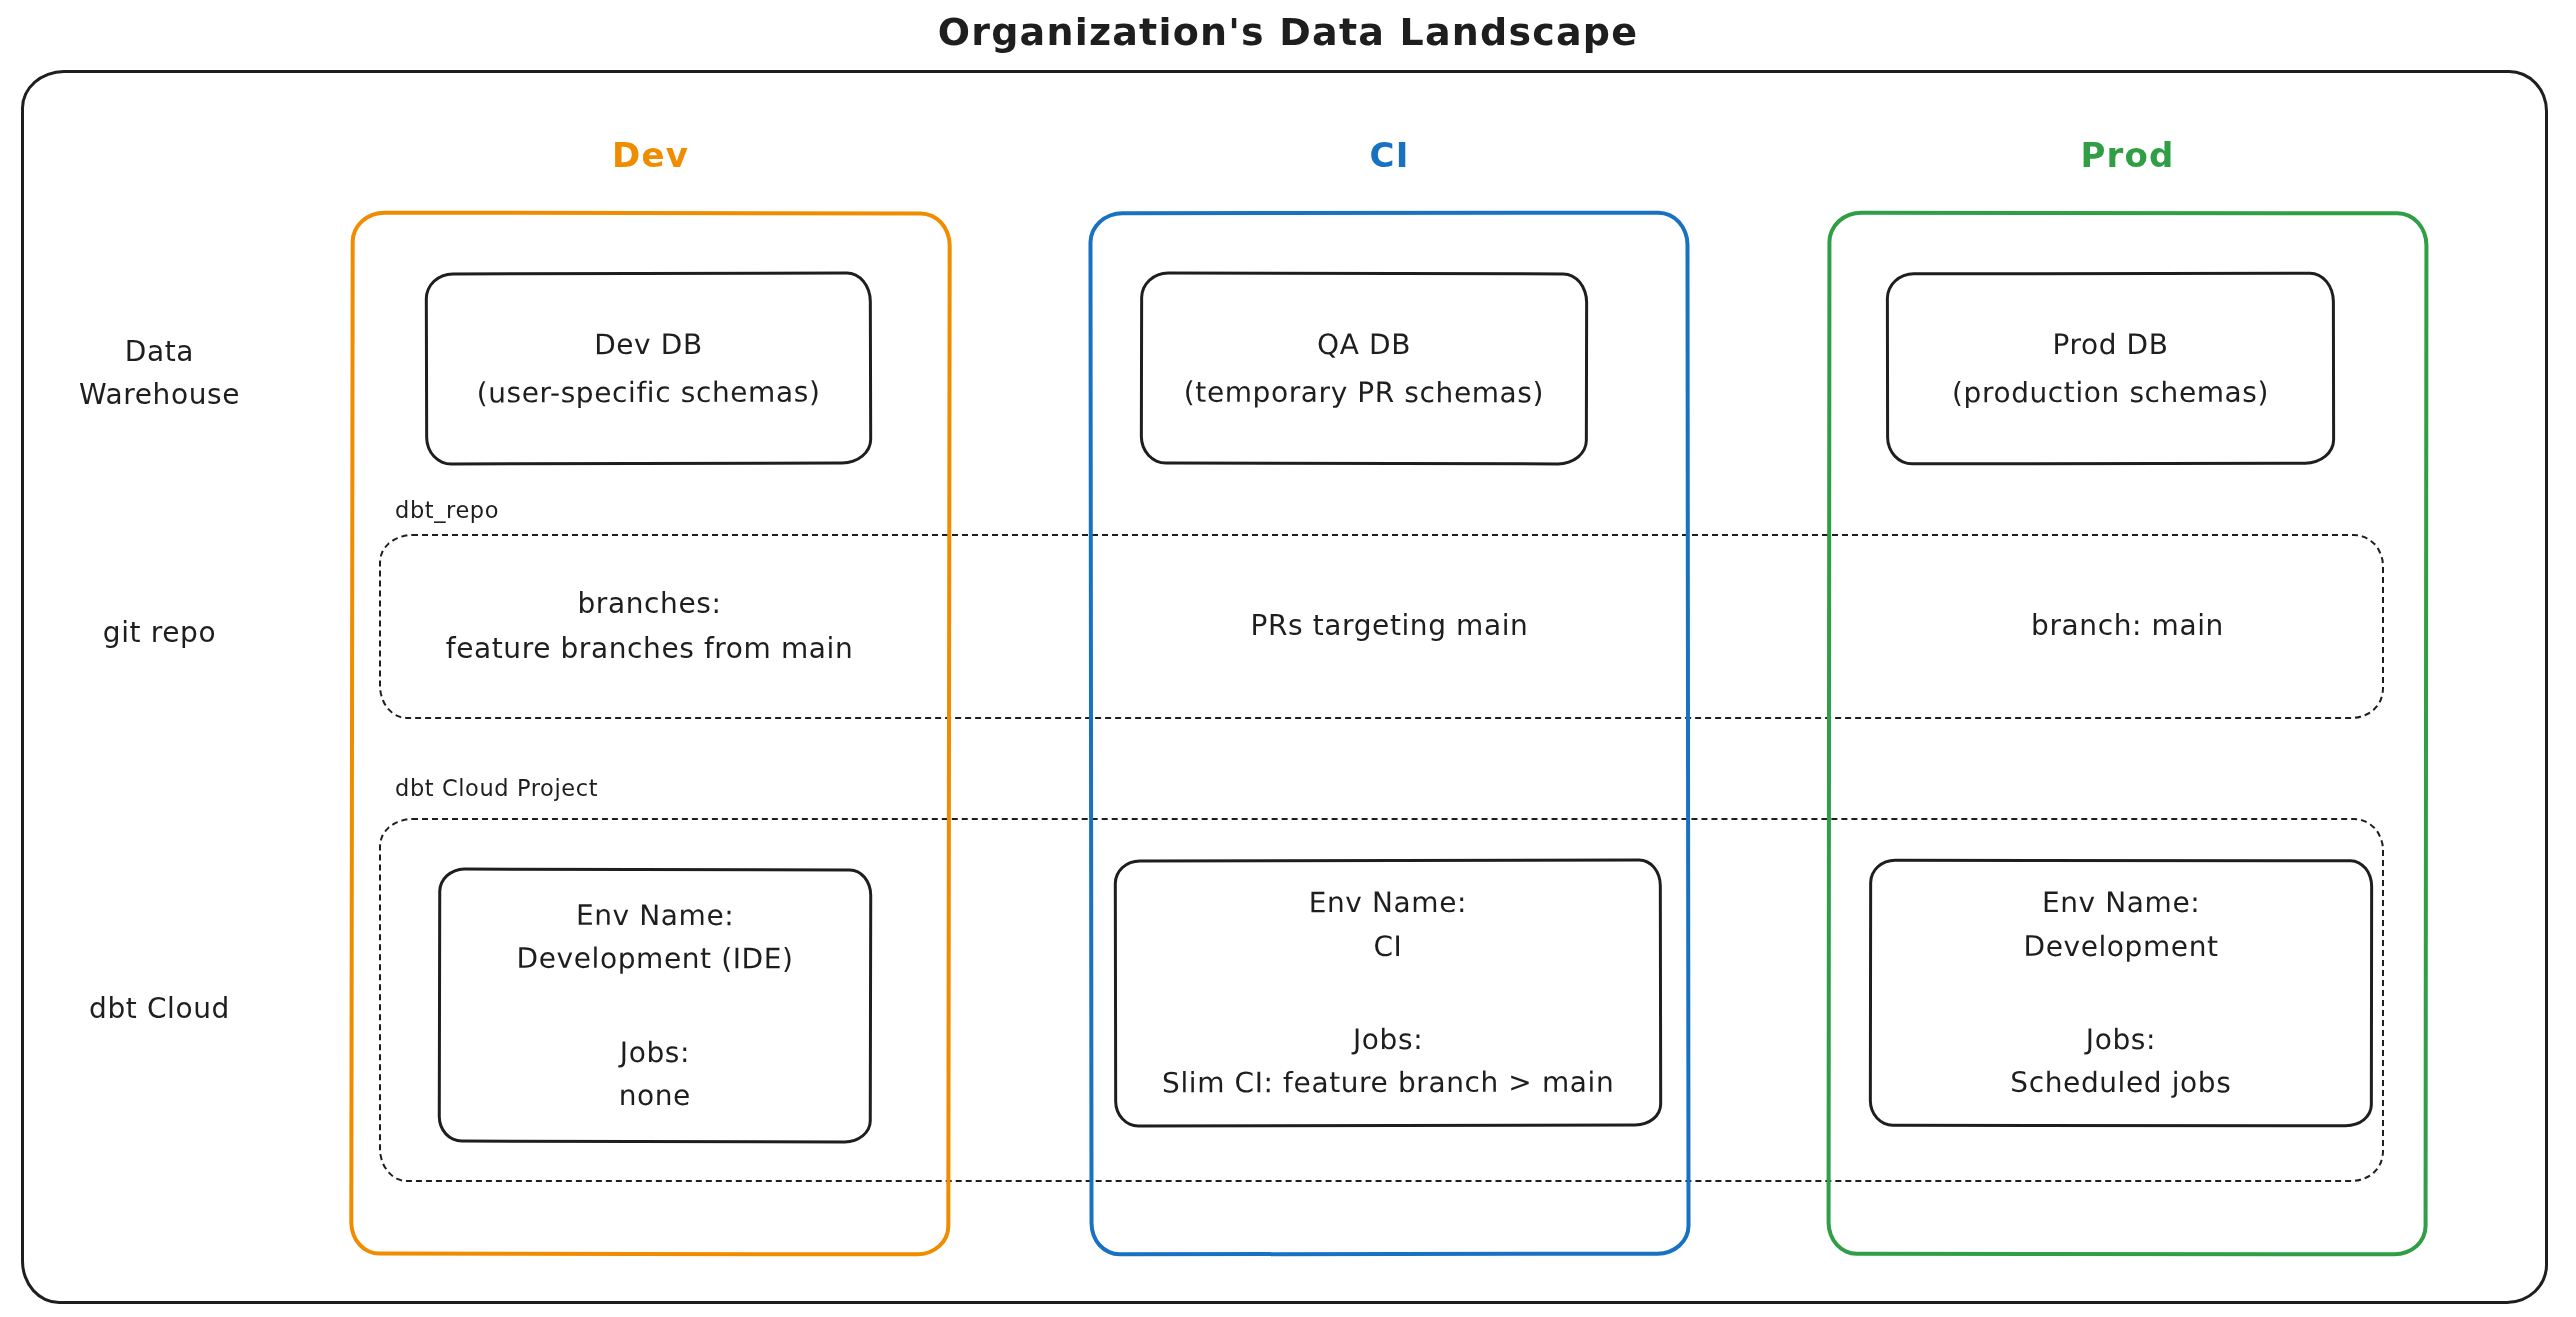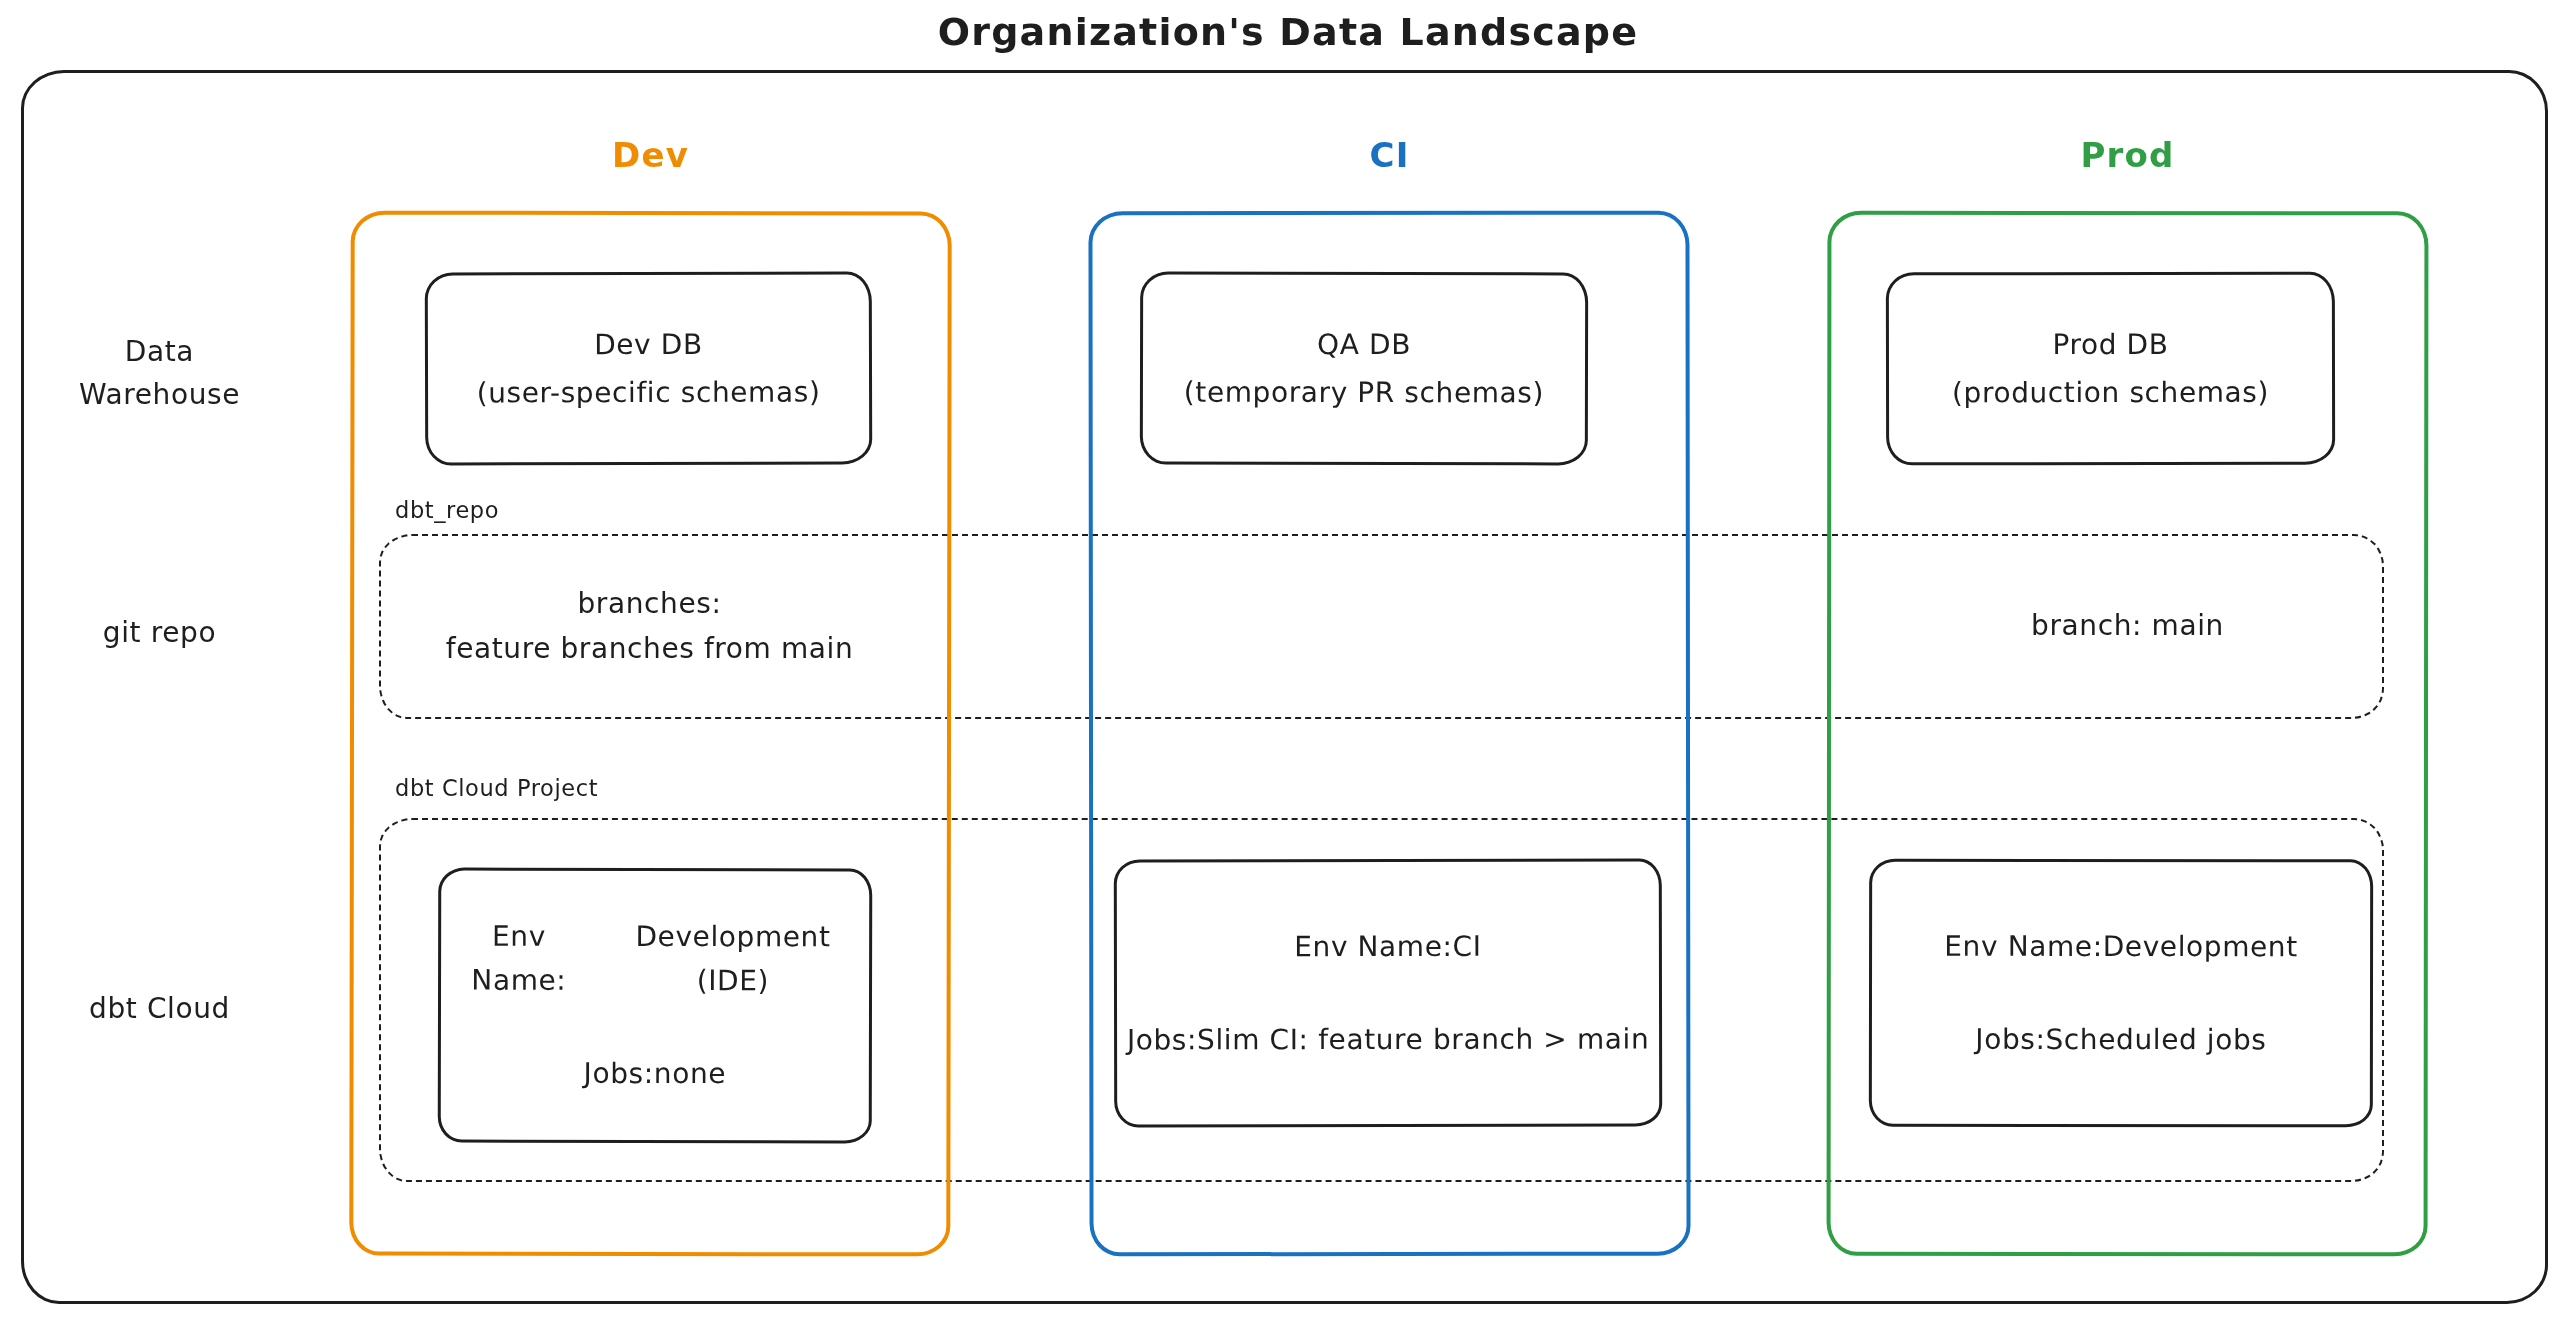--- a/index.html
+++ b/index.html
@@ -96,21 +96,21 @@
     border-radius:26px 22.5px 27px 24px / 24px 27px 22.5px 26px;
     box-sizing:border-box;
     display:flex;flex-direction:column;align-items:center;justify-content:center;
     gap:50px;
     font-size:28px;letter-spacing:0.6px;line-height:1.55;text-align:center;
     z-index:3;
   }
   .envbox.dev{left:438px;top:868px;width:434px;height:275px;transform:rotate(0.12deg);}
   .envbox.ci{left:1114px;top:859px;width:548px;height:268px;transform:rotate(-0.1deg);}
   .envbox.prod{left:1869px;top:859px;width:504px;height:268px;transform:rotate(0.08deg);}
-  .envgroup{display:flex;flex-direction:row;align-items:center;}
+  .envgroup{display:flex;flex-direction:column;align-items:center;}
 </style>
 </head>
 <body>
 
 <div id="stage">
 
   <div class="title">Organization's Data Landscape</div>
 
   <div class="outer"></div>
 
@@ -142,20 +142,24 @@
     <div>(production schemas)</div>
   </div>
 
   <div class="grouplabel repo">dbt_repo</div>
   <div class="dashrow repo"></div>
 
   <div class="gittext dev">
     <div>branches:</div>
     <div>feature branches from main</div>
   </div>
+  <div class="gittext ci">
+    <div>PRs targeting main</div>
+
+  </div>
   <div class="gittext prod">
     <div>branch: main</div>
 
   </div>
 
   <div class="grouplabel project">dbt Cloud Project</div>
   <div class="dashrow project"></div>
 
   <div class="envbox dev">
     <div class="envgroup">

